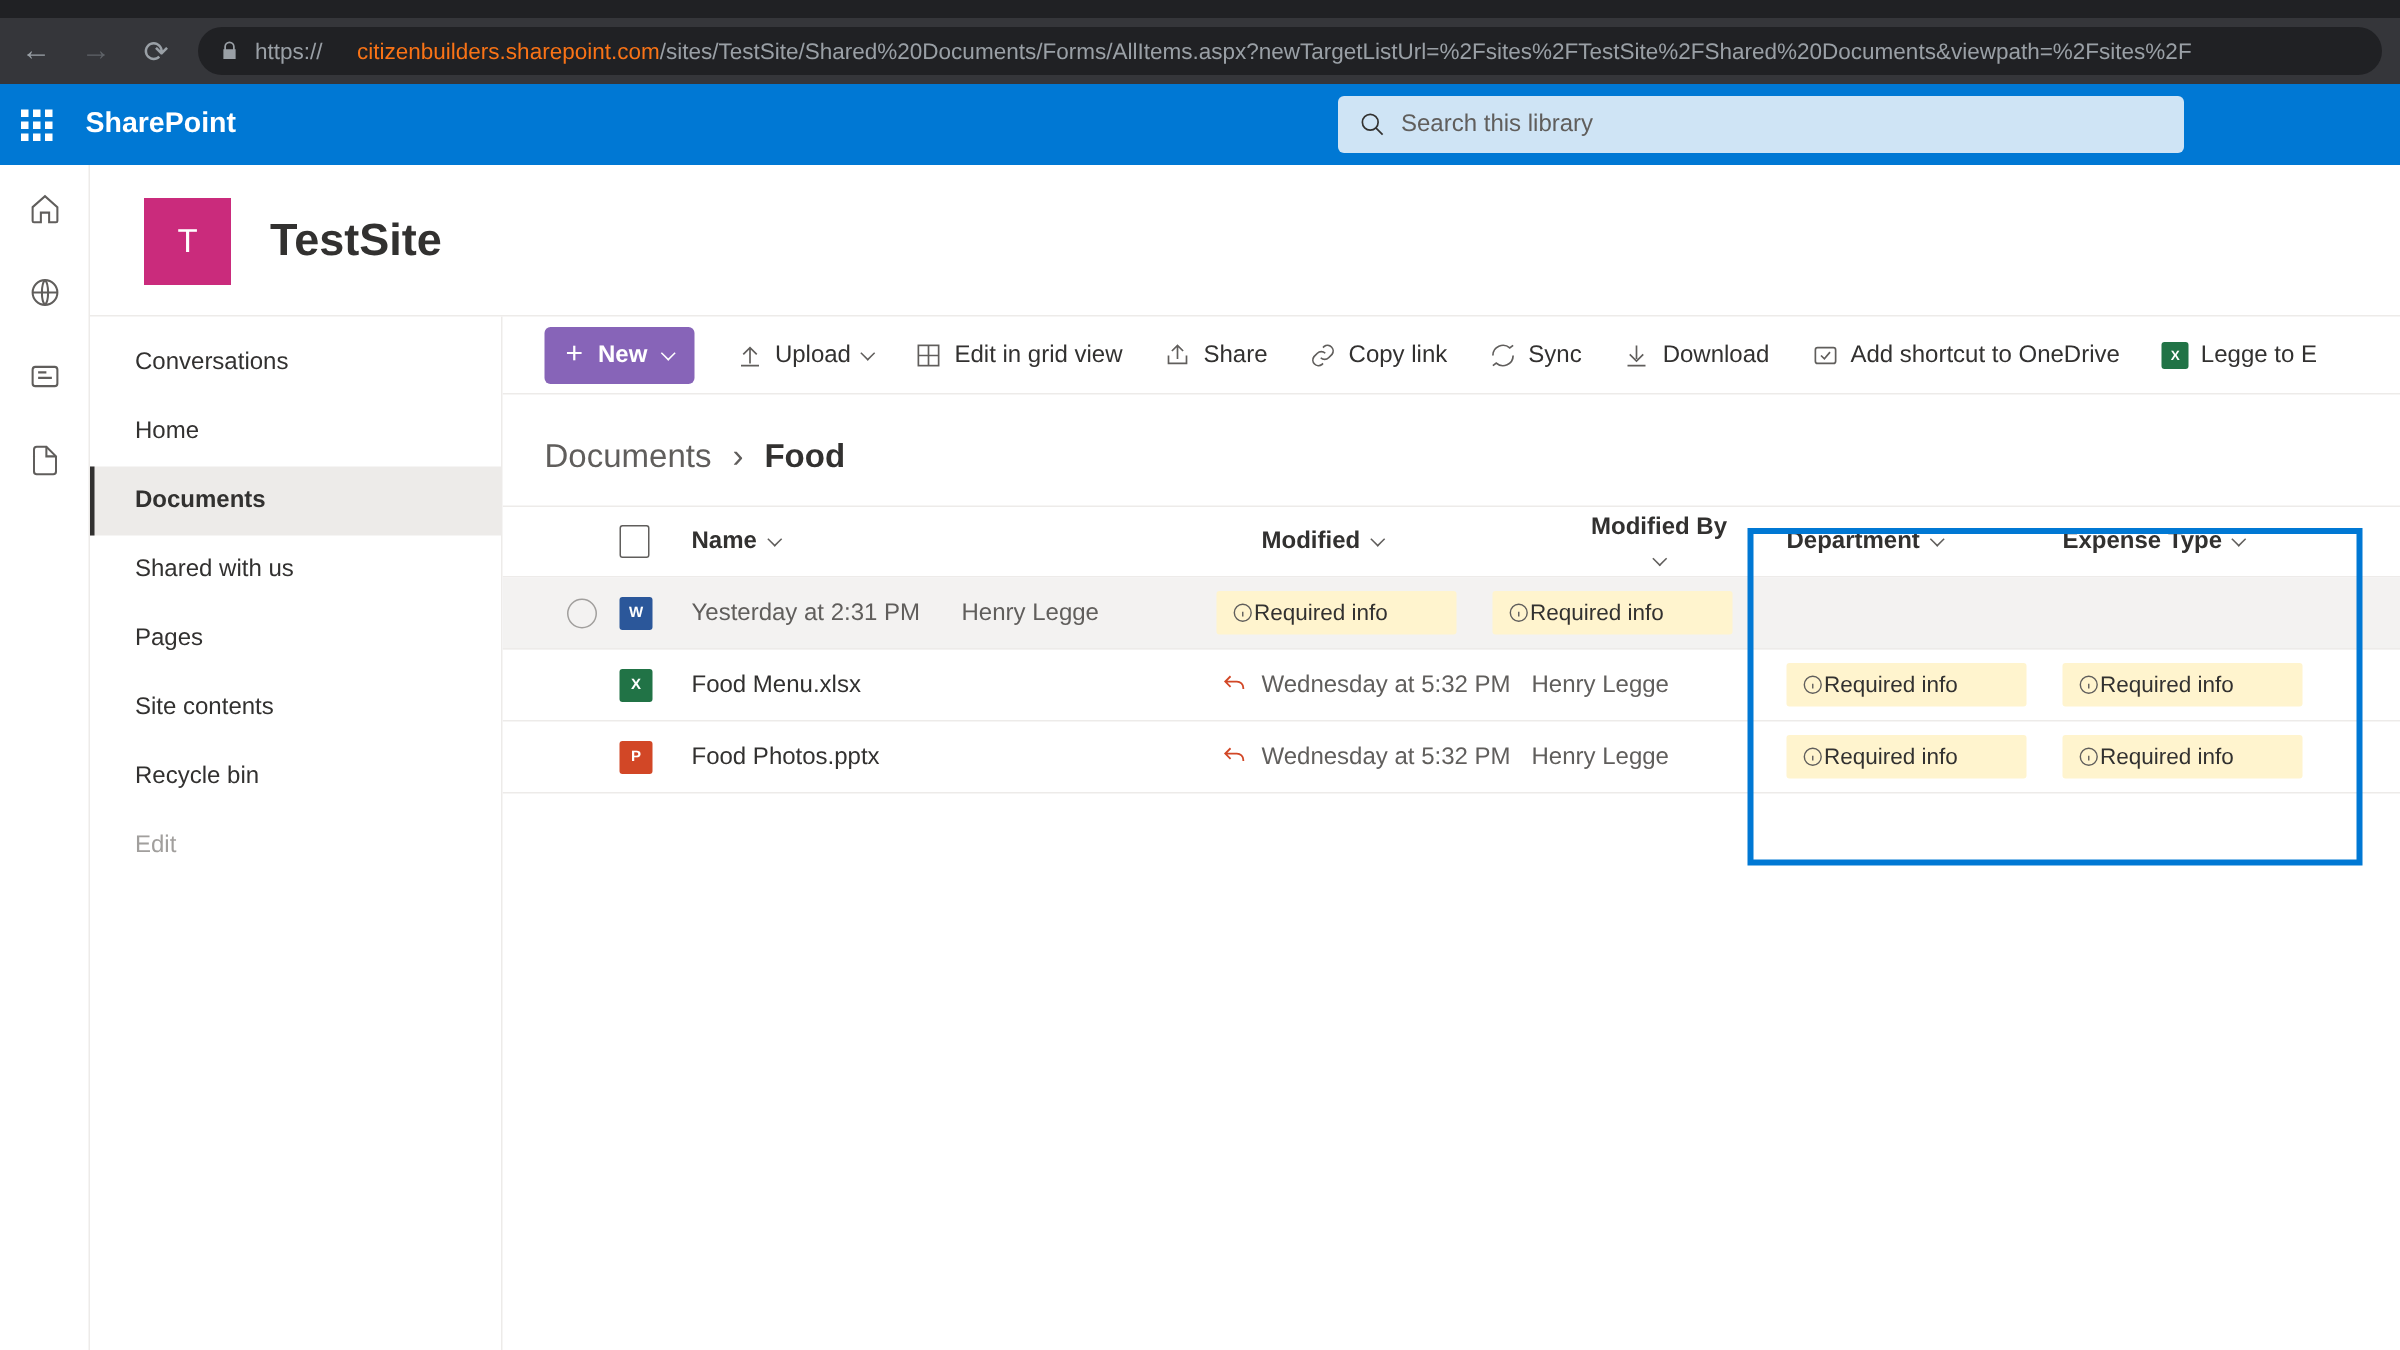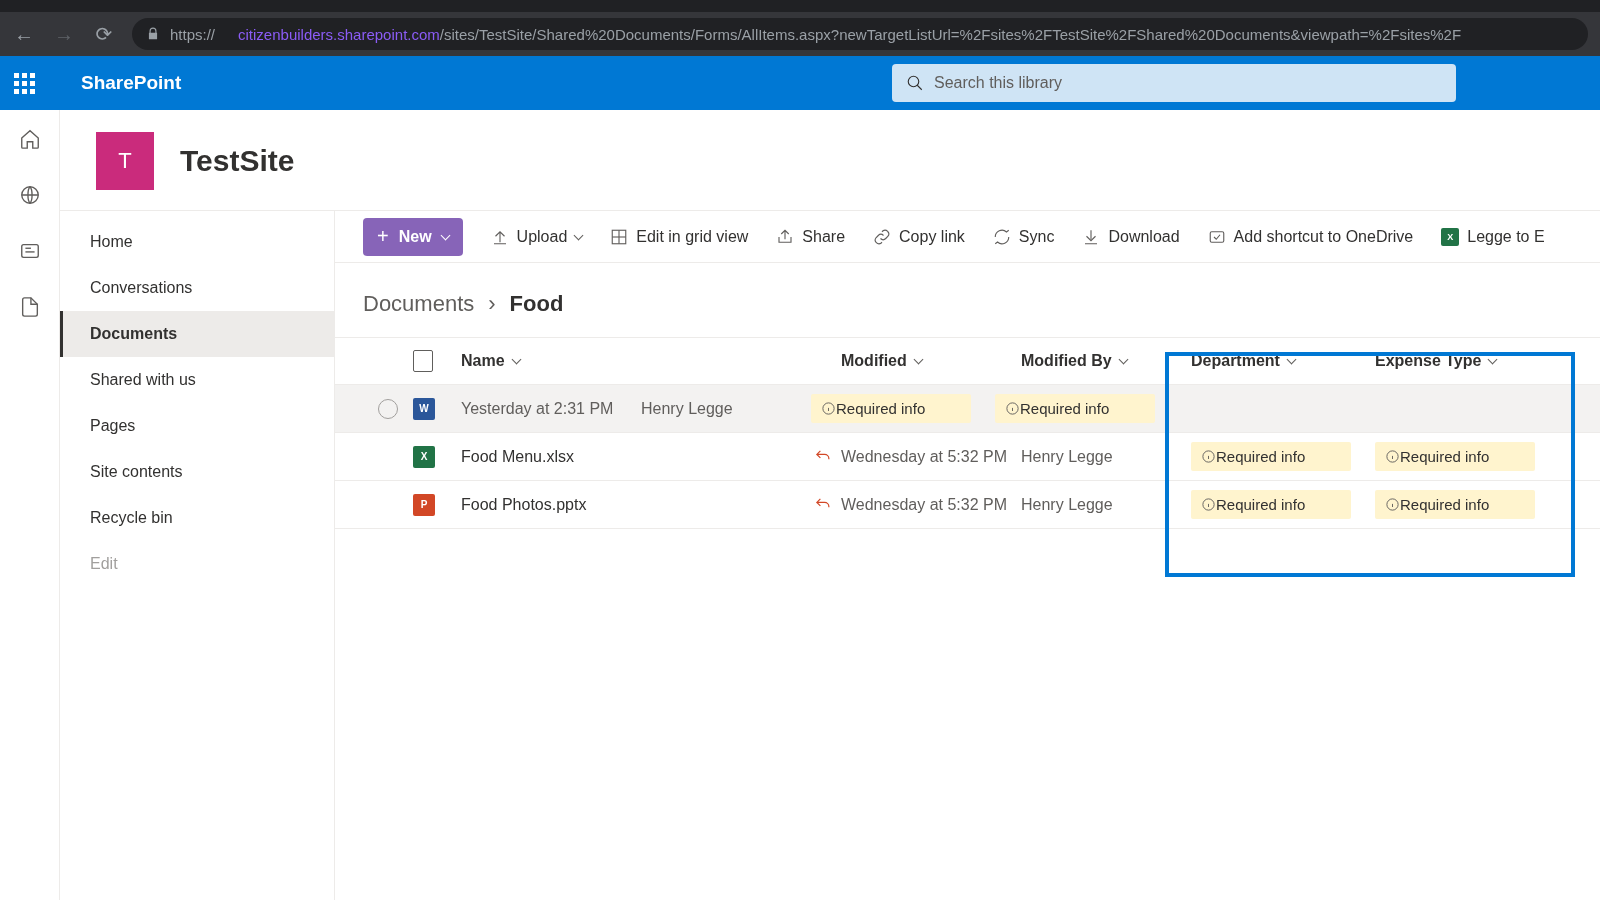--- a/index.html
+++ b/index.html
@@ -4,25 +4,25 @@
 <style>
 * { margin: 0; padding: 0; box-sizing: border-box; font-family: "Segoe UI", Arial, sans-serif; }
 body { background: #fff; width: 1600px; height: 900px; overflow: hidden; }
 
 
 .browser-bar { background: #202124; height: 12px; display: flex; align-items: center; }
 .addr-bar { background: #35363a; height: 44px; display: flex; align-items: center; padding: 0 12px; gap: 16px; }
 .nav-arrow { color: #9aa0a6; font-size: 20px; width: 24px; text-align: center; cursor: pointer; }
 .nav-arrow.fwd { color: #5f6368; }
 .url-pill { background: #202124; border-radius: 18px; flex: 1; height: 32px; display: flex; align-items: center; padding: 0 14px; gap: 10px; color: #9aa0a6; font-size: 15px; overflow: hidden; white-space: nowrap; }
-.url-domain { color: #8b5cf6; padding-left: 23px; }
+.url-domain { color: #f97316; padding-left: 23px; }
 .lock { width: 14px; height: 14px; fill: #9aa0a6; flex-shrink: 0; }
 
 
-.sp-top { background: #0078d4; height: 54px; display: flex; align-items: center; padding: 0 14px; color: #fff; gap: 24px; }
+.sp-top { background: #0078d4; height: 54px; display: flex; align-items: center; padding: 0 14px; color: #fff; }
 .waffle { display: grid; grid-template-columns: repeat(3, 5px); grid-template-rows: repeat(3, 5px); gap: 3px; cursor: pointer; margin-right: 22px; }
 .waffle span { background: #fff; width: 5px; height: 5px; }
 .sp-brand { font-size: 19px; font-weight: 600; }
 .search-wrap { margin-left: auto; margin-right: 130px; }
 .search-box { background: #cfe4f5; width: 564px; height: 38px; border-radius: 4px; display: flex; align-items: center; padding: 0 14px; gap: 10px; color: #323130; }
 .search-box svg { width: 18px; height: 18px; stroke: #323130; fill: none; stroke-width: 1.5; }
 .search-box span { color: #605e5c; font-size: 16px; }
 
 
 .shell { display: flex; height: calc(100% - 110px); }
@@ -57,21 +57,21 @@
 
 
 .thead, .trow { display: flex; align-items: center; height: 48px; padding-left: 28px; font-size: 16px; }
 .thead { color: #323130; font-weight: 600; border-bottom: 1px solid #edebe9; border-top: 1px solid #edebe9; }
 .trow { border-bottom: 1px solid #edebe9; color: #323130; }
 .trow.hover { background: #f3f2f1; }
 .col-sel { width: 50px; display: flex; align-items: center; justify-content: center; }
 .col-type { width: 48px; display: flex; align-items: center; }
 .col-name { width: 380px; display: flex; align-items: center; gap: 8px; }
 .col-mod { width: 180px; color: #605e5c; }
-.col-by { width: 170px; color: #605e5c; }
+.col-by { width: 170px; color: #605e5c; flex-direction: column; }
 .col-dept { width: 184px; }
 .col-exp { width: 184px; }
 .thead .col-mod, .thead .col-by { color: #323130; }
 .col-hdr { display: flex; align-items: center; gap: 8px; }
 .chev { border: solid #605e5c; border-width: 0 1.5px 1.5px 0; display: inline-block; padding: 3px; transform: rotate(45deg); margin-bottom: 3px; }
 .sel-circle { width: 20px; height: 20px; border: 1px solid #a19f9d; border-radius: 50%; }
 .file-ico { width: 20px; height: 22px; display: inline-block; position: relative; }
 .file-ico::before { content: ''; position: absolute; inset: 0; border: 1.5px solid #605e5c; border-radius: 2px; }
 .doc-ico { width: 22px; height: 22px; border-radius: 2px; display: flex; align-items: center; justify-content: center; color: #fff; font-size: 10px; font-weight: bold; }
 .doc-word { background: #2b579a; }
@@ -151,22 +151,22 @@
 
   <div class="content">
     <div class="site-header">
       <div class="site-logo">T</div>
       <div class="site-title">TestSite</div>
     </div>
 
     <div class="body-row">
       <div class="left-nav">
         <div id="nav-items">
+            <div class="nav-item">Conversations</div>
             <div class="nav-item">Home</div>
-            <div class="nav-item">Conversations</div>
             <div class="nav-item active">Documents</div>
             <div class="nav-item">Shared with us</div>
             <div class="nav-item">Pages</div>
             <div class="nav-item">Site contents</div>
             <div class="nav-item">Recycle bin</div>
           </div>
         <div class="nav-edit">Edit</div>
       </div>
 
       <div class="main">

